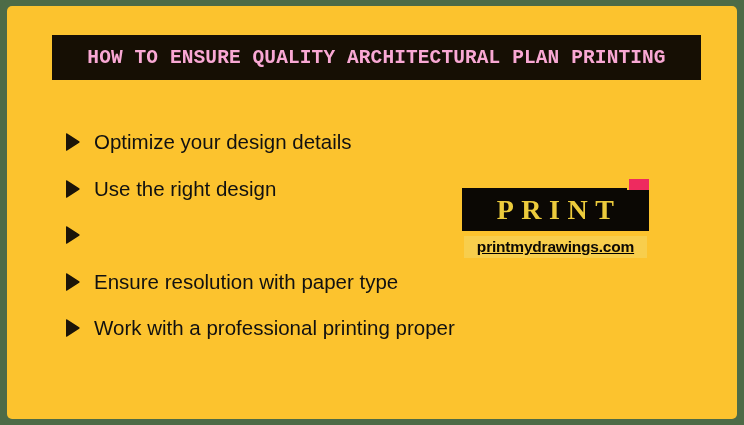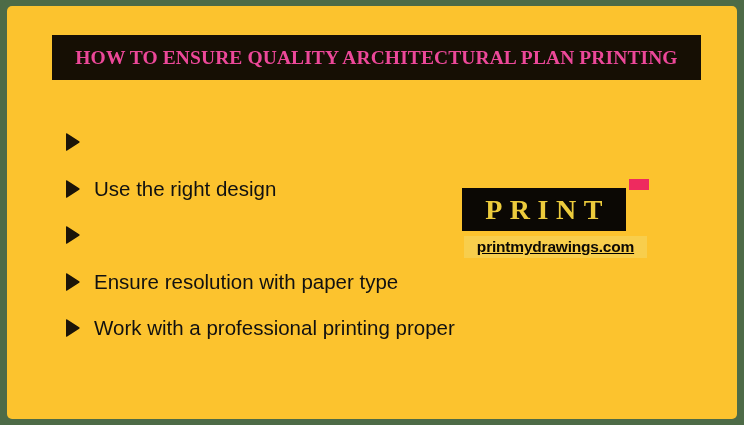--- a/index.html
+++ b/index.html
@@ -43,26 +43,26 @@
     top: 29px;
     width: 649px;
     height: 45px;
     background: #160f04;
     display: flex;
     align-items: center;
     justify-content: center;
   }
 
   #title-text {
-    color: #ec4899;
+    color: #f9a8d4;
     font-size: 19.5px;
     font-weight: bold;
     letter-spacing: 0.1px;
     white-space: nowrap;
-    font-family: Liberation Serif, serif;
+    font-family: Liberation Mono, monospace;
   }
 
   
   #tips-list {
     position: absolute;
     left: 58px;
     top: 113px;
     width: 470px;
   }
 
@@ -104,21 +104,21 @@
     left: 0;
     top: 0;
     width: 187px;
     height: 52px;
   }
 
   #logo-box {
     position: absolute;
     left: 0;
     top: 9px;
-    width: 164px;
+    width: 187px;
     height: 43px;
     background: #0b0804;
     display: flex;
     align-items: center;
     justify-content: center;
   }
 
   #logo-notch {
     position: absolute;
     right: 0;
@@ -178,20 +178,21 @@
     <div id="title-bar">
       <span id="title-text">HOW TO ENSURE QUALITY ARCHITECTURAL PLAN PRINTING</span>
     </div>
 
     <div id="tips-list">
 
       <div class="tip-row">
         <svg class="tip-bullet" viewBox="0 0 16 20">
           <path d="M2.2 1.4 L14.2 9.3 Q15.3 10 14.2 10.7 L2.2 18.6 Q1 19.3 1 18 L1 2 Q1 0.7 2.2 1.4 Z" fill="#1c1408"></path>
         </svg>
+        <span class="tip-label">Optimize your design details</span>
       </div>
 
       <div class="tip-row">
         <svg class="tip-bullet" viewBox="0 0 16 20">
           <path d="M2.2 1.4 L14.2 9.3 Q15.3 10 14.2 10.7 L2.2 18.6 Q1 19.3 1 18 L1 2 Q1 0.7 2.2 1.4 Z" fill="#1c1408"></path>
         </svg>
         <span class="tip-label">Use the right design</span>
       </div>
 
       <div class="tip-row">

